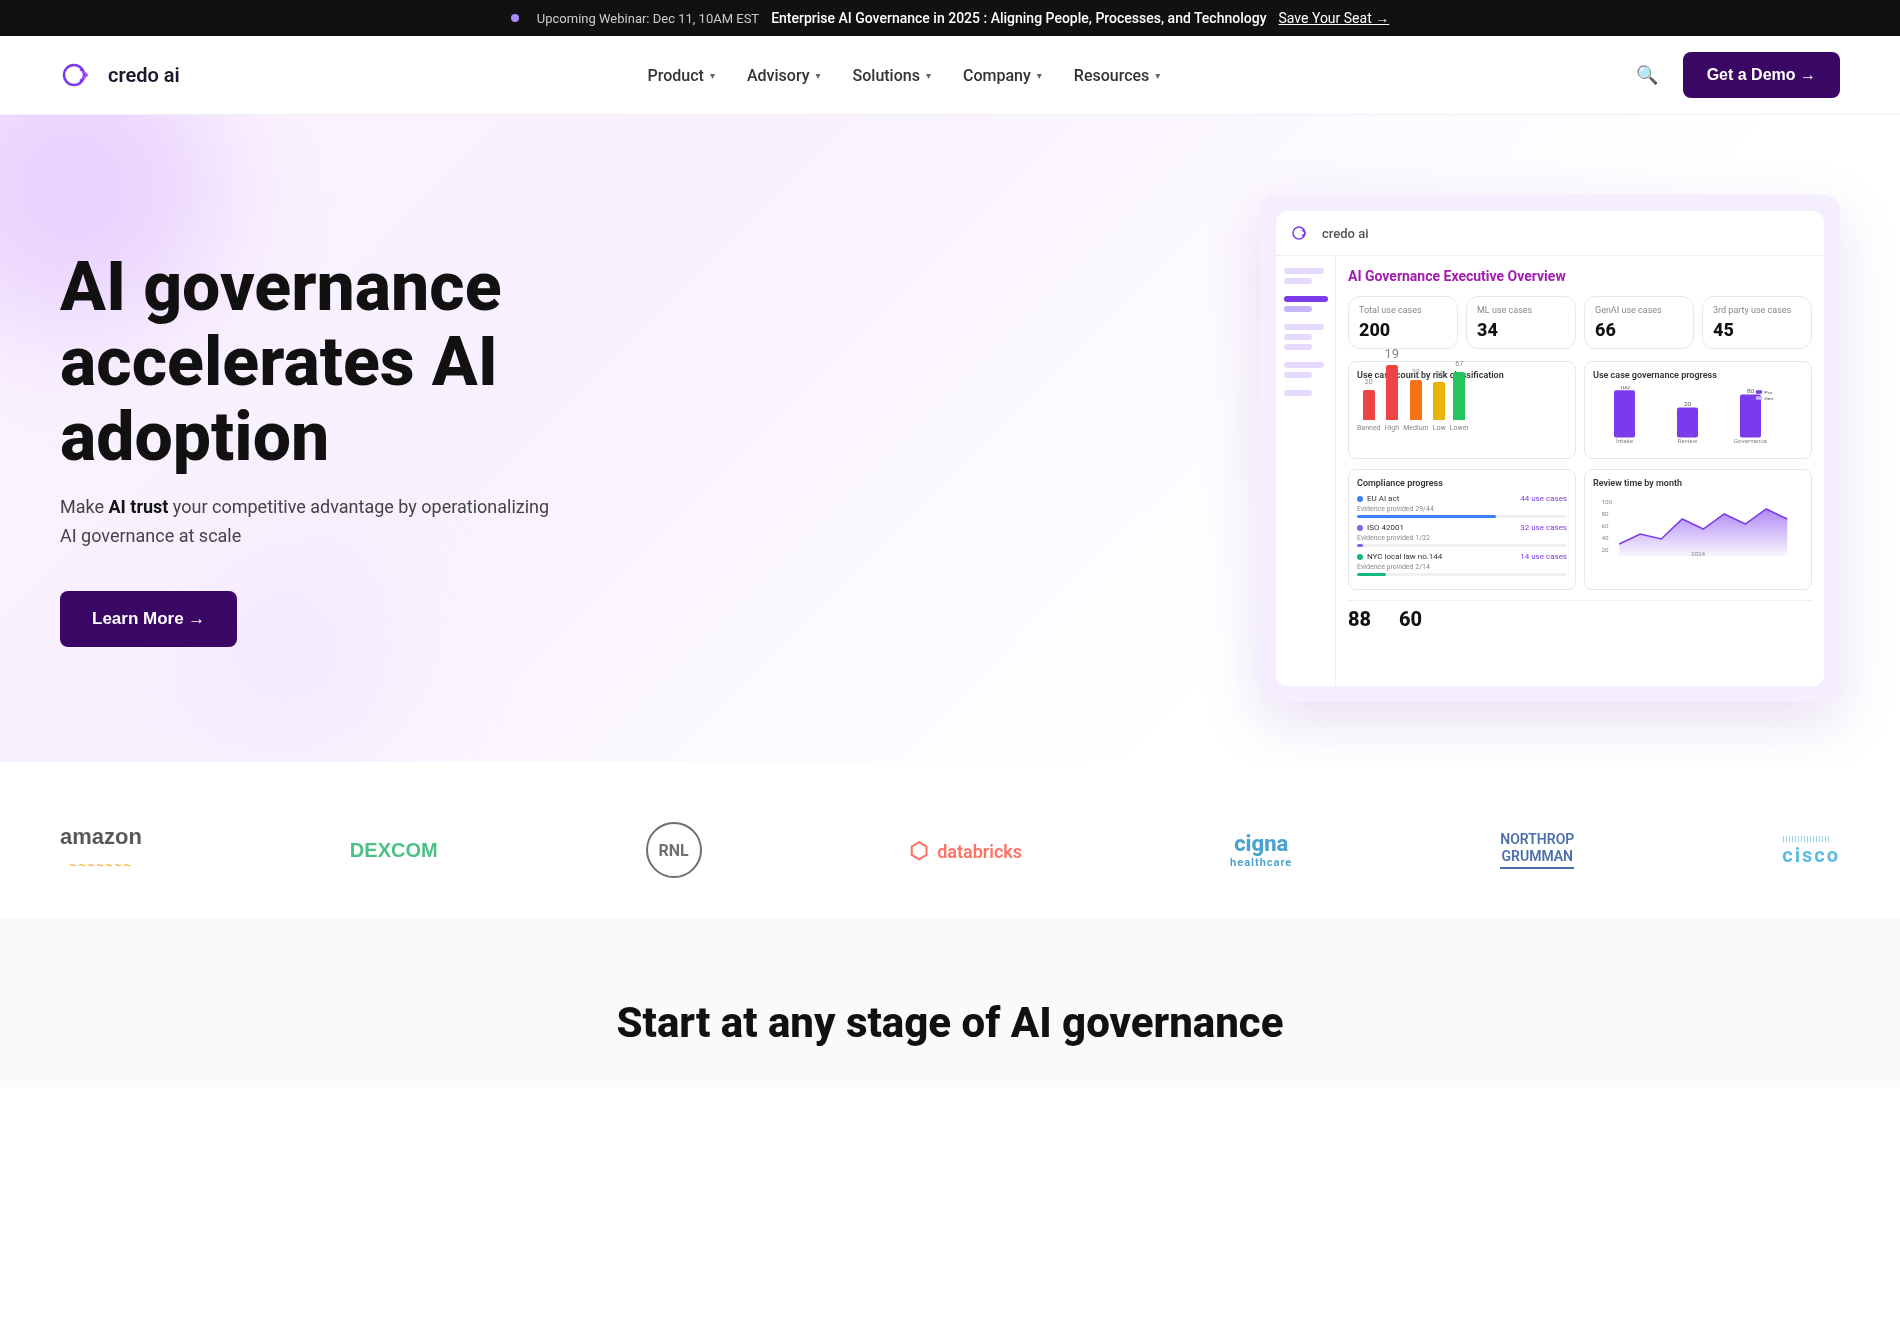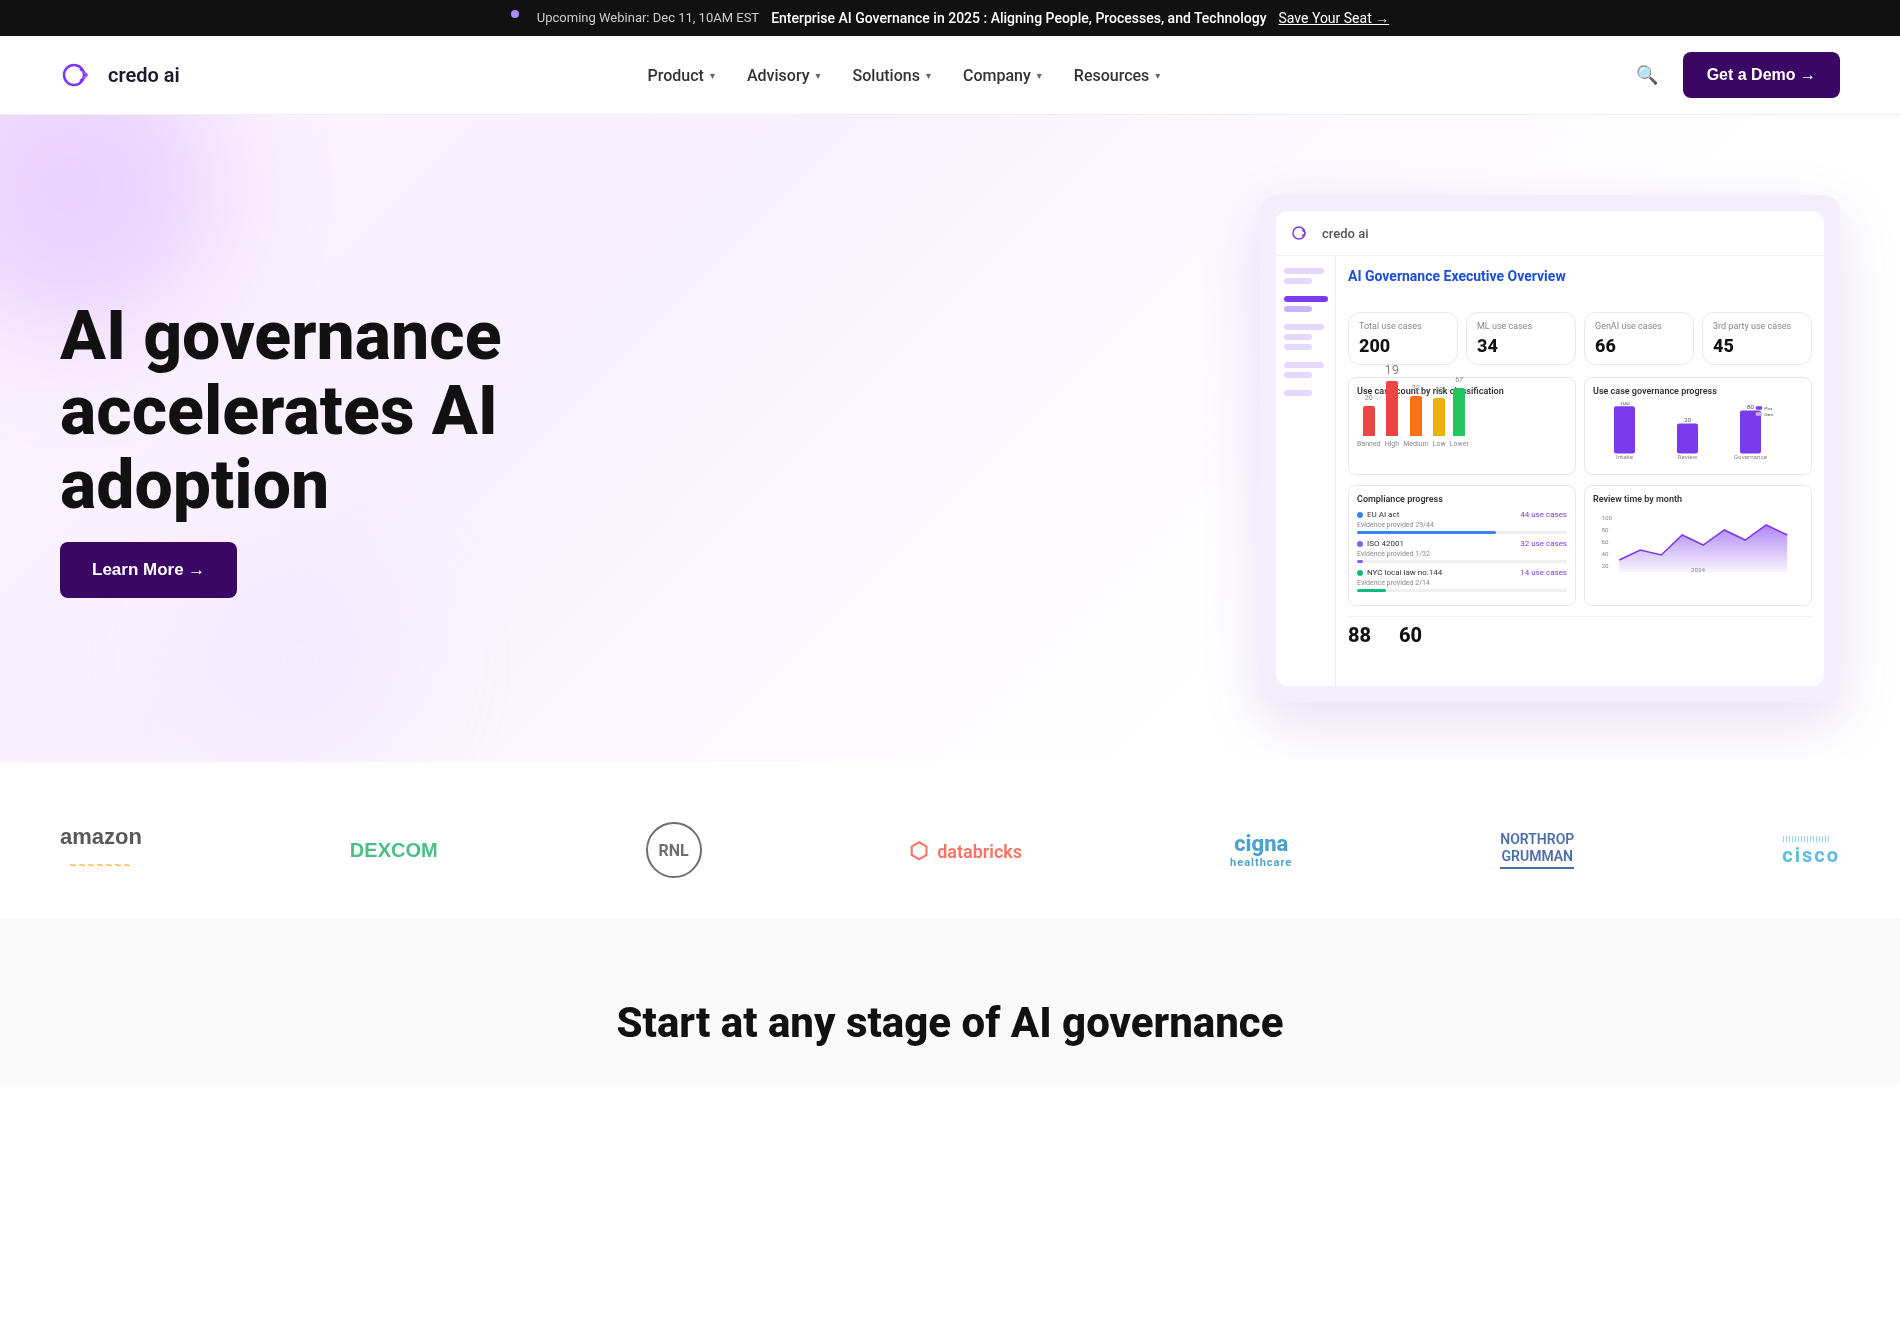--- a/index.html
+++ b/index.html
@@ -6,21 +6,21 @@
     body { font-family: -apple-system, BlinkMacSystemFont, 'Segoe UI', Roboto, sans-serif; background: #fff; overflow-x: hidden; }
 
     
     .announcement-bar {
       background: #111;
       color: #fff;
       text-align: center;
       padding: 10px 8px;
       font-size: 14px;
       display: flex;
-      align-items: flex-start;
+      align-items: center;
       justify-content: center;
       gap: 12px;
     }
     .announcement-bar .dot { width: 8px; height: 8px; background: #a78bfa; border-radius: 50%; display: inline-block; margin-right: 6px; }
     .announcement-bar .webinar-label { color: #ccc; font-size: 13px; }
     .announcement-bar .event-title { font-size: 14px; font-weight: 500; }
     .announcement-bar .save-seat-link {
       color: #fff;
       text-decoration: underline;
       font-size: 14px;
@@ -215,22 +215,22 @@
     .sidebar-line.short { width: 28px; }
     .dash-content {
       flex: 1;
       padding: 12px;
       background: #fff;
       overflow: hidden;
     }
     .dash-content-title {
       font-size: 14px;
       font-weight: 700;
-      color: #1d4ed8;
-      margin-bottom: 28px;
+      color: #a21caf;
+      margin-bottom: 12px;
     }
     .stats-row {
       display: flex;
       gap: 8px;
       margin-bottom: 12px;
     }
     .stat-card {
       flex: 1;
       background: #fff;
       border: 1px solid #e8e8e8;
@@ -431,20 +431,23 @@
     <button class="get-demo-btn">Get a Demo →</button>
   </div>
 </nav>
 
 <section class="hero">
   <div class="blob blob-purple"></div>
   <div class="blob blob-lavender"></div>
 
   <div class="hero-left">
     <h1 class="hero-title">AI governance accelerates AI adoption</h1>
+    <p class="hero-subtitle">
+      <span>Make </span><strong>AI trust</strong><span> your competitive advantage by operationalizing AI governance at scale</span>
+    </p>
     <button class="learn-more-btn">Learn More →</button>
   </div>
 
   <div class="hero-right">
     <div class="dashboard-mockup">
       <div class="dashboard-inner">
 
         <div class="dashboard-header">
           <svg class="dash-logo-icon" viewBox="0 0 24 24" fill="none">
             <circle cx="9" cy="12" r="6" stroke="#7c3aed" stroke-width="1.5" fill="none"></circle>

